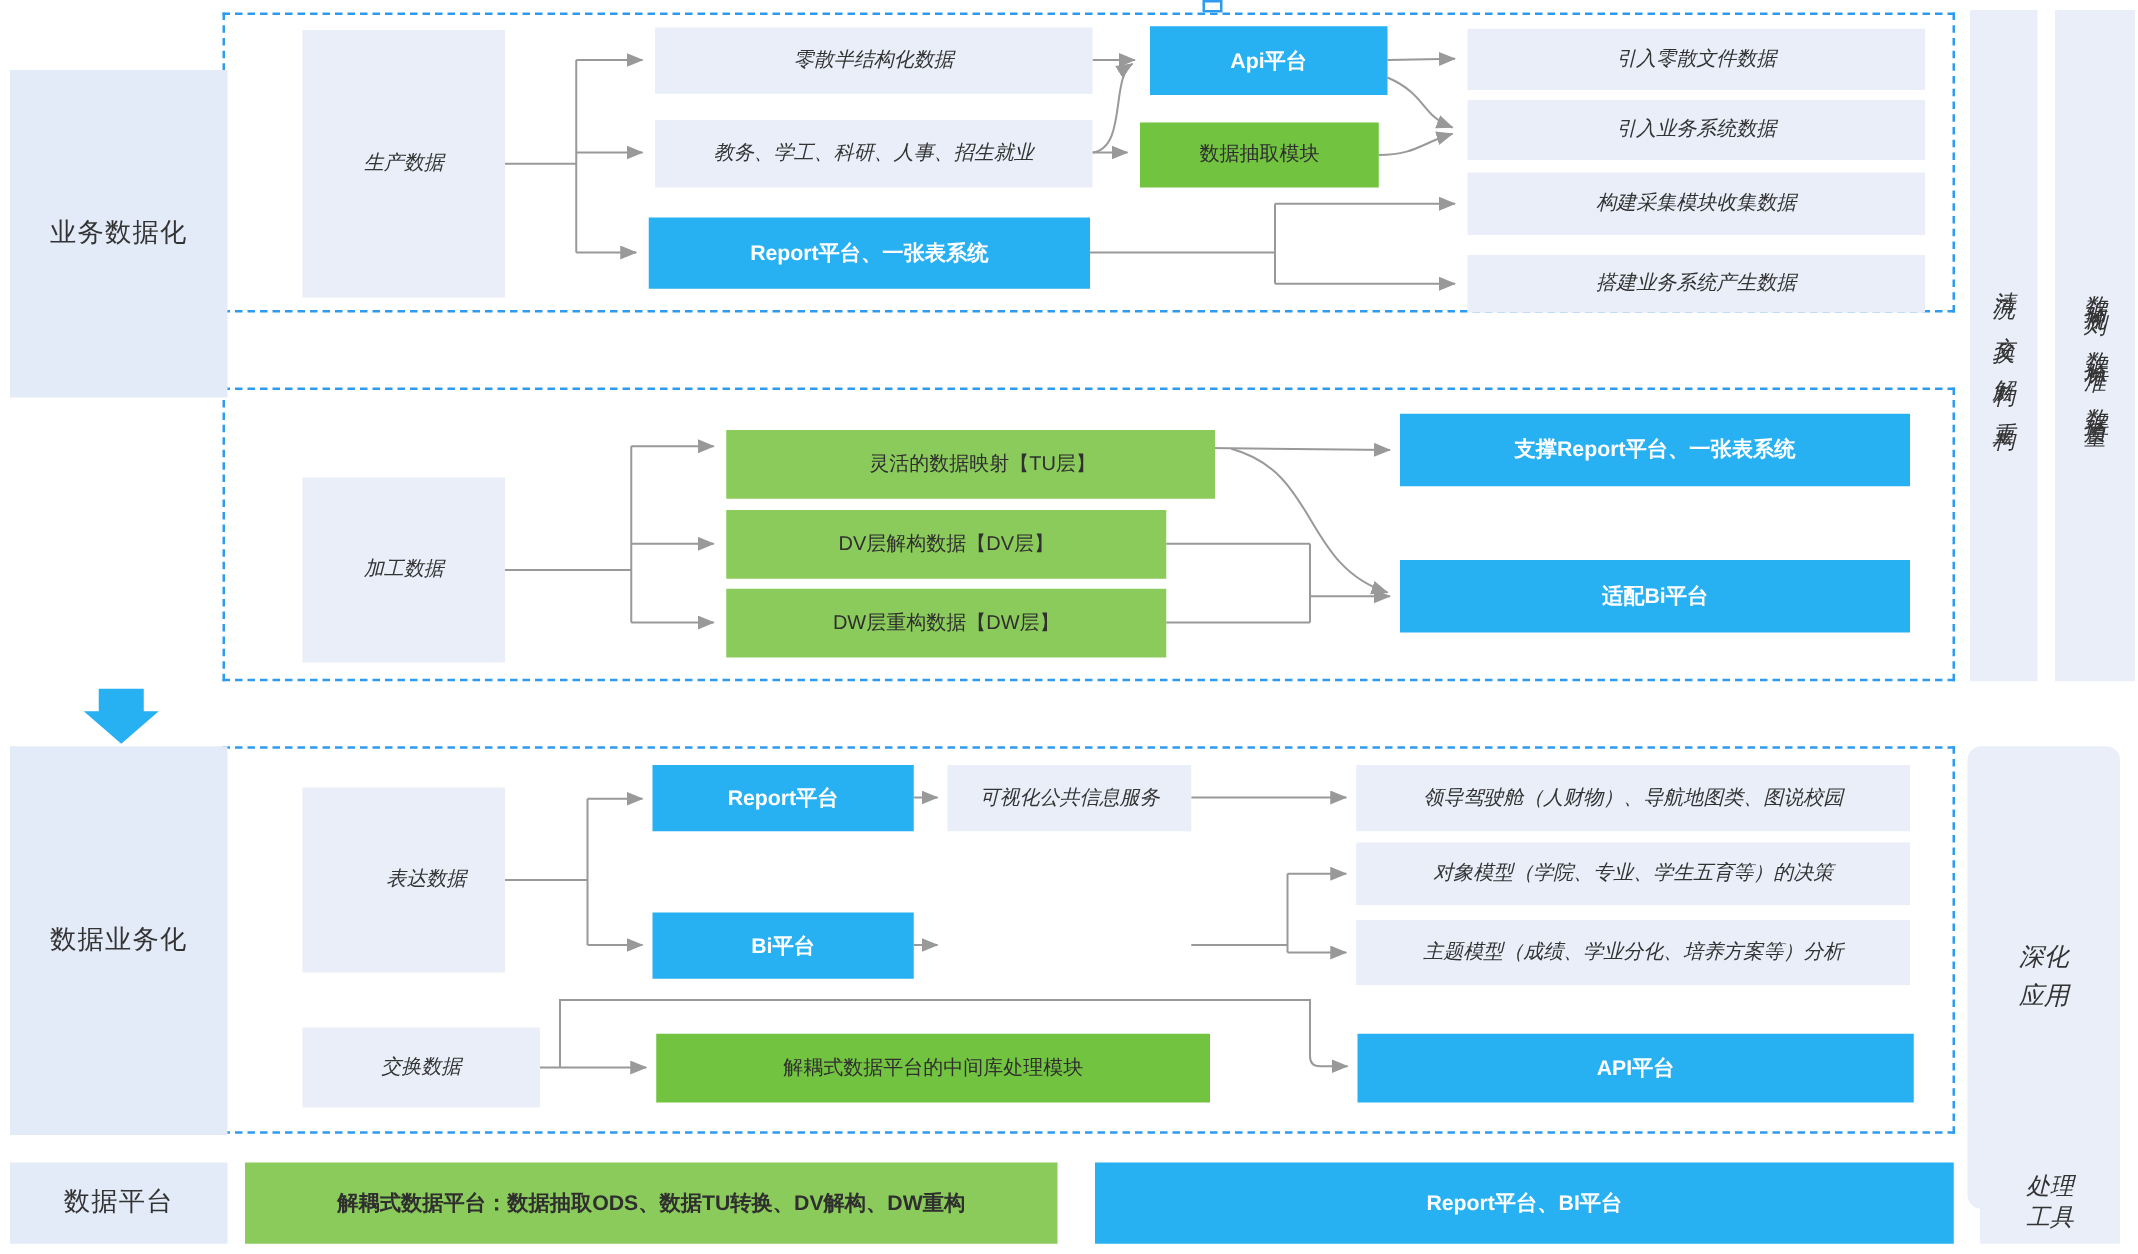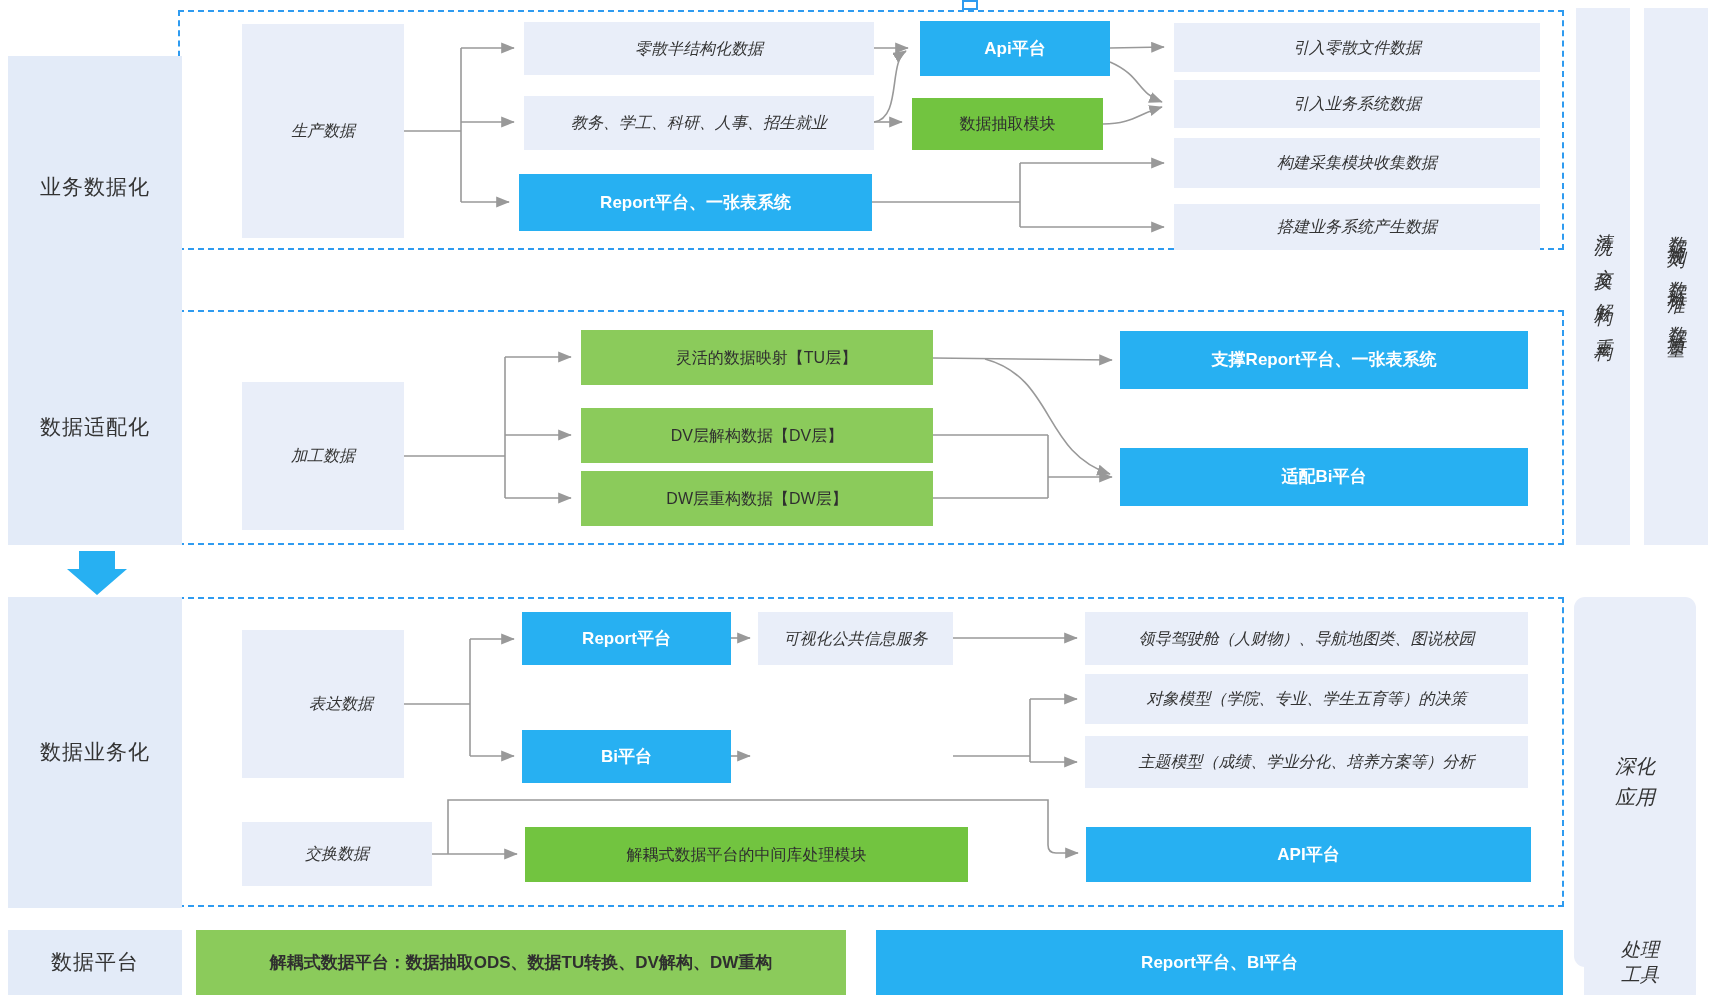--- a/index.html
+++ b/index.html
@@ -70,23 +70,20 @@
 
     <path d="M 79,262 H 115 V 280 H 127 L 97,306 L 67,280 H 79 Z" fill="#27b0f2"></path>
     <path d="M 79,551 H 115 V 569 H 127 L 97,595 L 67,569 H 79 Z" fill="#27b0f2"></path>
   </svg>
 
   <div class="abs topsquare" style="left:962px;top:0;width:16px;height:10px;"></div>
 
   <div class="abs box labelbg node" style="left:8px;top:8px;width:174px;height:262px;margin-top:48px;">
     <span>业务数据化</span>
   </div>
-  <div class="abs box labelbg node" style="left:8px;top:310px;width:174px;height:235px;">
-    <span>数据适配化</span>
-  </div>
   <div class="abs box labelbg node" style="left:8px;top:597px;width:174px;height:311px;">
     <span>数据业务化</span>
   </div>
   <div class="abs box labelbg node" style="left:8px;top:930px;width:174px;height:65px;">
     <span>数据平台</span>
   </div>
 
   <div class="abs dashed" style="left:178px;top:10px;width:1386px;height:240px;"></div>
   <div class="abs dashed" style="left:178px;top:310px;width:1386px;height:235px;"></div>
   <div class="abs dashed" style="left:178px;top:597px;width:1386px;height:310px;"></div>
@@ -118,21 +115,21 @@
   <div class="abs box panel node" style="left:1174px;top:138px;width:366px;height:50px;">
     <span>构建采集模块收集数据</span>
   </div>
   <div class="abs box panel node" style="left:1174px;top:204px;width:366px;height:46px;">
     <span>搭建业务系统产生数据</span>
   </div>
 
   <div class="abs box panel node" style="left:242px;top:382px;width:162px;height:148px;">
     <span>加工数据</span>
   </div>
-  <div class="abs box green2 node" style="left:581px;top:330px;width:352px;height:55px;padding-left:19px;">
+  <div class="abs box green2 node" style="left:581px;top:344px;width:391px;height:55px;padding-left:19px;">
     <span>灵活的数据映射【TU层】</span>
   </div>
   <div class="abs box green2 node" style="left:581px;top:408px;width:352px;height:55px;">
     <span>DV层解构数据【DV层】</span>
   </div>
   <div class="abs box green2 node" style="left:581px;top:471px;width:352px;height:55px;">
     <span>DW层重构数据【DW层】</span>
   </div>
   <div class="abs box blue node" style="left:1120px;top:331px;width:408px;height:58px;">
     <span>支撑Report平台、一张表系统</span>

